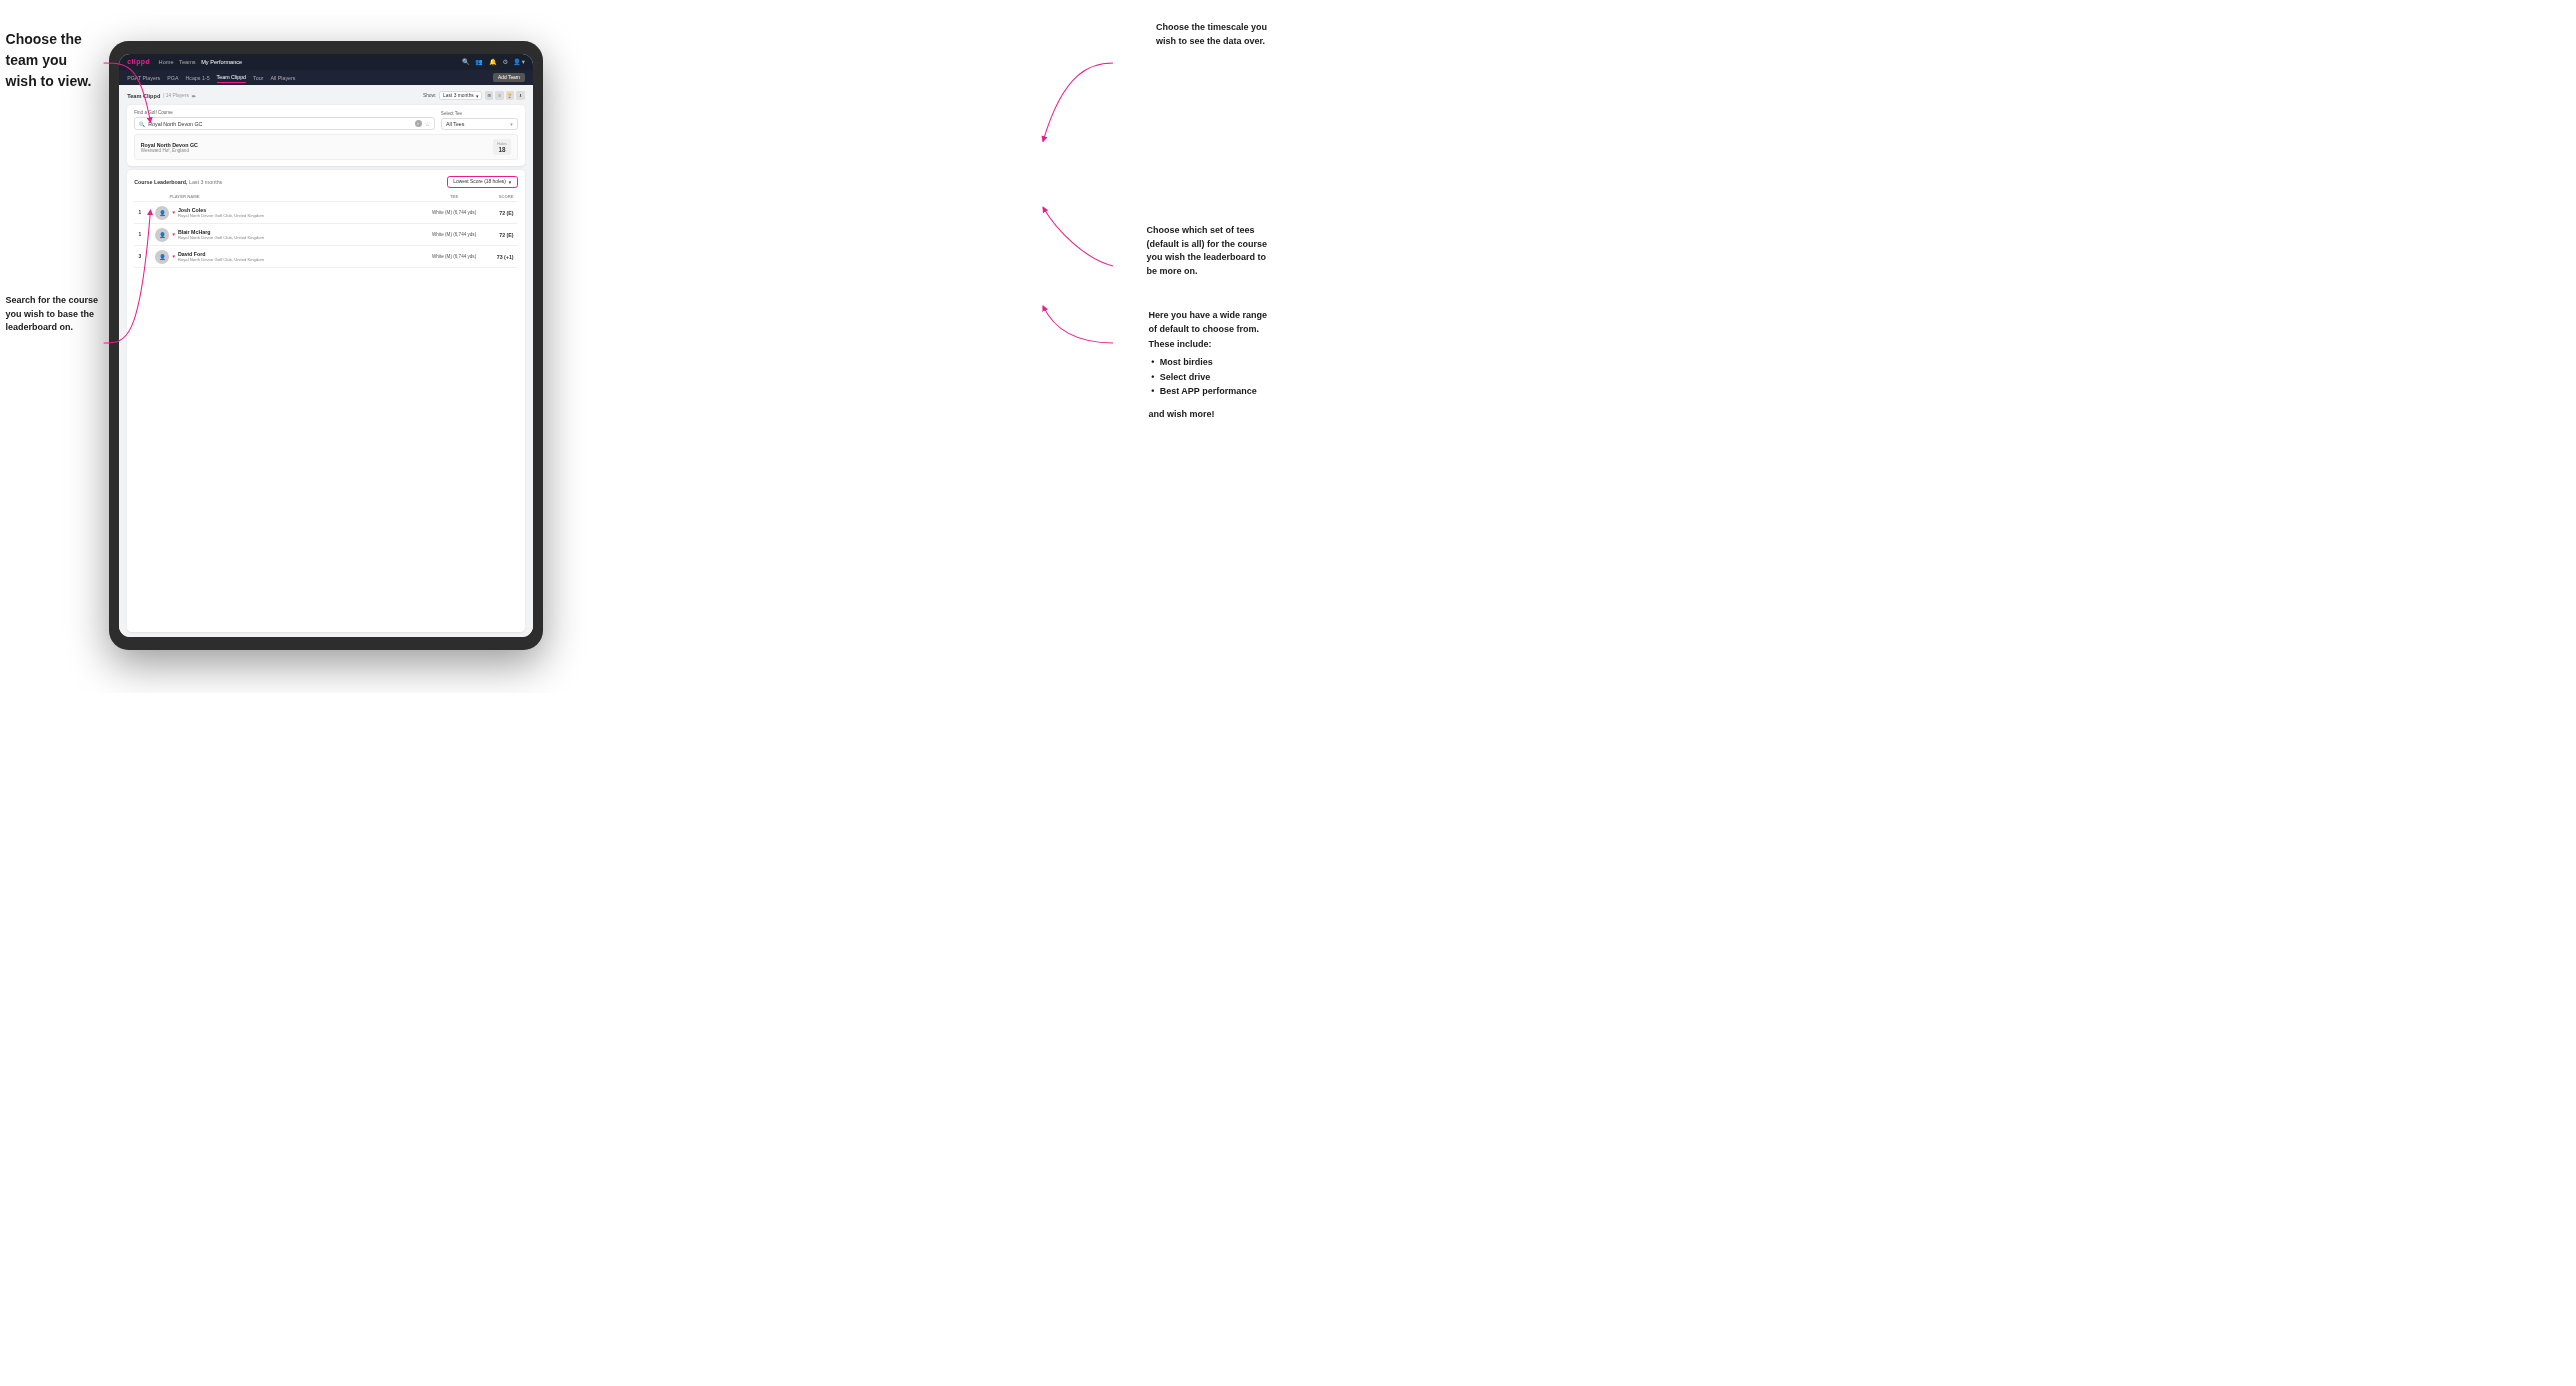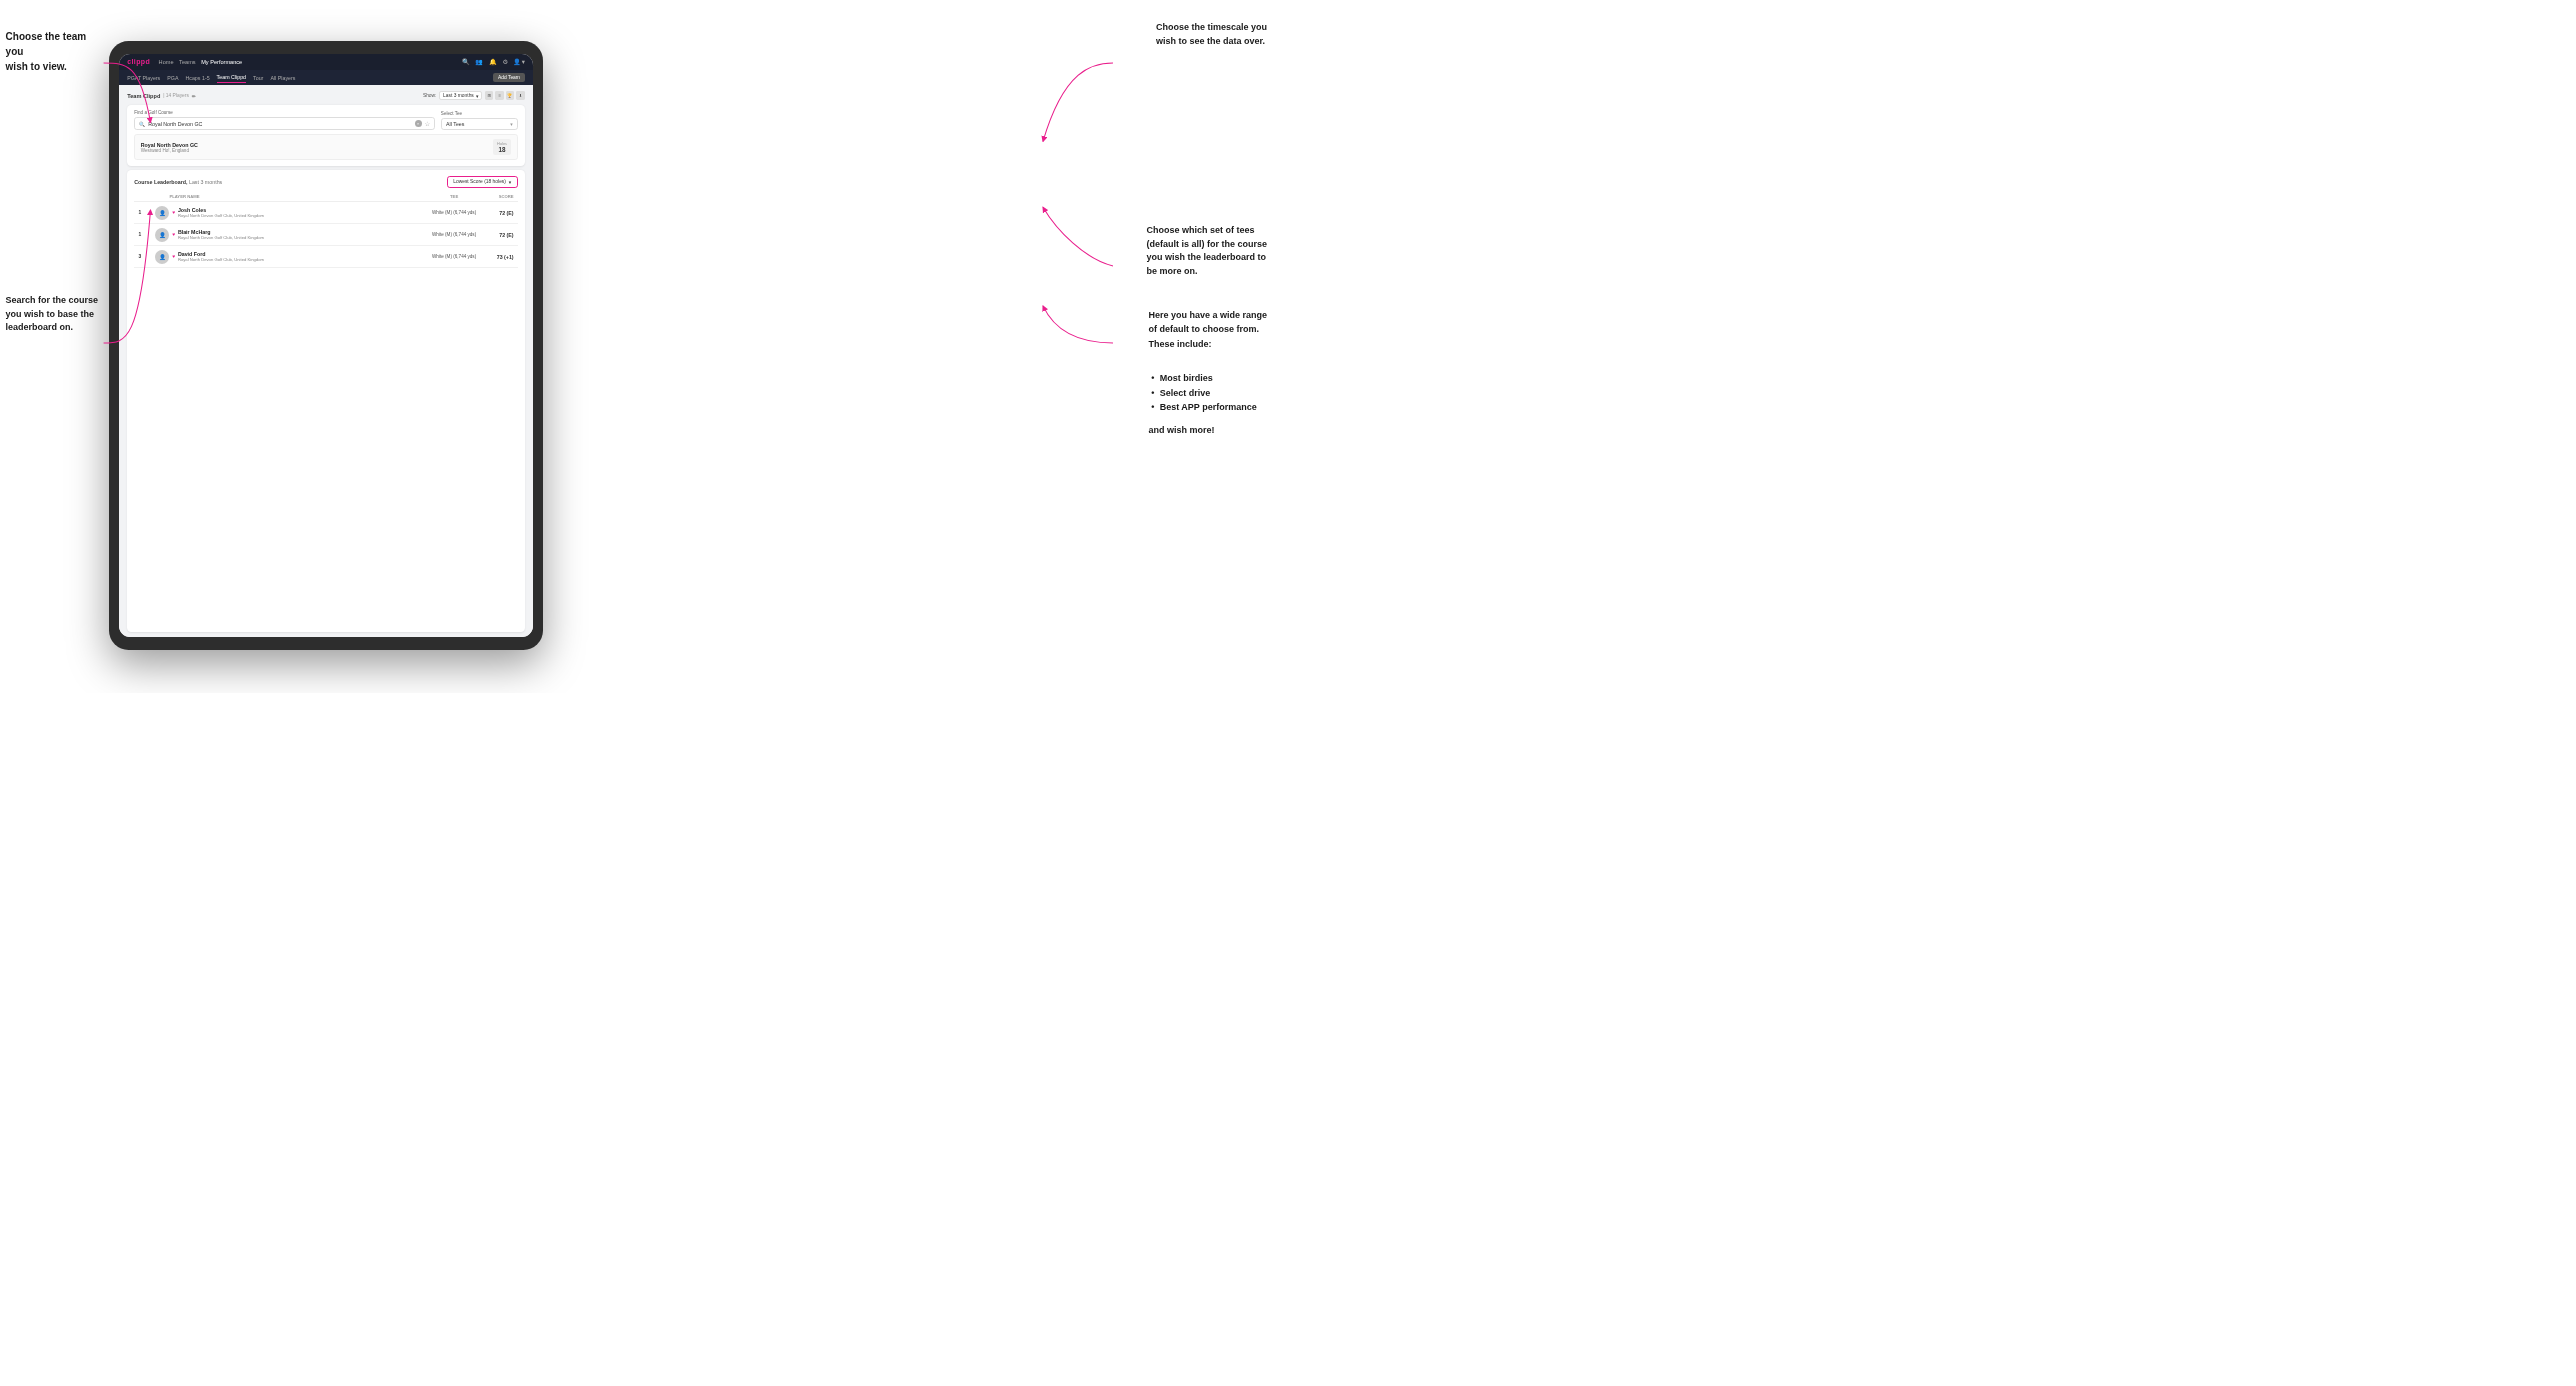--- a/index.html
+++ b/index.html
@@ -465,21 +465,21 @@
 
     
     .arrow-line {
       stroke: #e91e8c;
       stroke-width: 1.5;
       fill: none;
       marker-end: url(#arrowhead);
     }
 
     .bullet-list {
-      margin-top: 20px;
+      margin-top: 4px;
       padding-left: 2.8px;
     }
 
     .bullet-list li {
       list-style: none;
       position: relative;
       padding-left: 8.4px;
       font-size: 9px;
       line-height: 1.6;
     }
@@ -516,21 +516,21 @@
 
   <path class="arrow-line" d="M 1590,90 C 1560,90 1520,100 1490,202"></path>
 
   <path class="arrow-line" d="M 1590,380 C 1550,370 1510,330 1490,296"></path>
 
   <path class="arrow-line" d="M 1590,490 C 1550,490 1510,480 1490,437"></path>
 
   <path class="arrow-line" d="M 148,490 C 180,490 200,490 215,300"></path>
 </svg>
 
-<div class="annotation ann-top-left" style="position:absolute; top:29px; left:5.6px; max-width:98px; white-space:pre-line; font-size:10px;">Choose the team you
+<div class="annotation ann-top-left" style="position:absolute; top:29px; left:5.6px; max-width:98px; white-space:pre-line; font-size:14px;">Choose the team you
 wish to view.</div>
 
 <div class="annotation" style="position:absolute; top:21px; right:21px; max-width:154px; text-align:left; font-size:9px;">
   <span style="white-space:pre-line;">Choose the timescale you
 wish to see the data over.</span>
 </div>
 
 <div class="annotation" style="position:absolute; top:224px; right:21px; max-width:161px; font-size:9px;">
   <span style="white-space:pre-line;">Choose which set of tees
 (default is all) for the course

